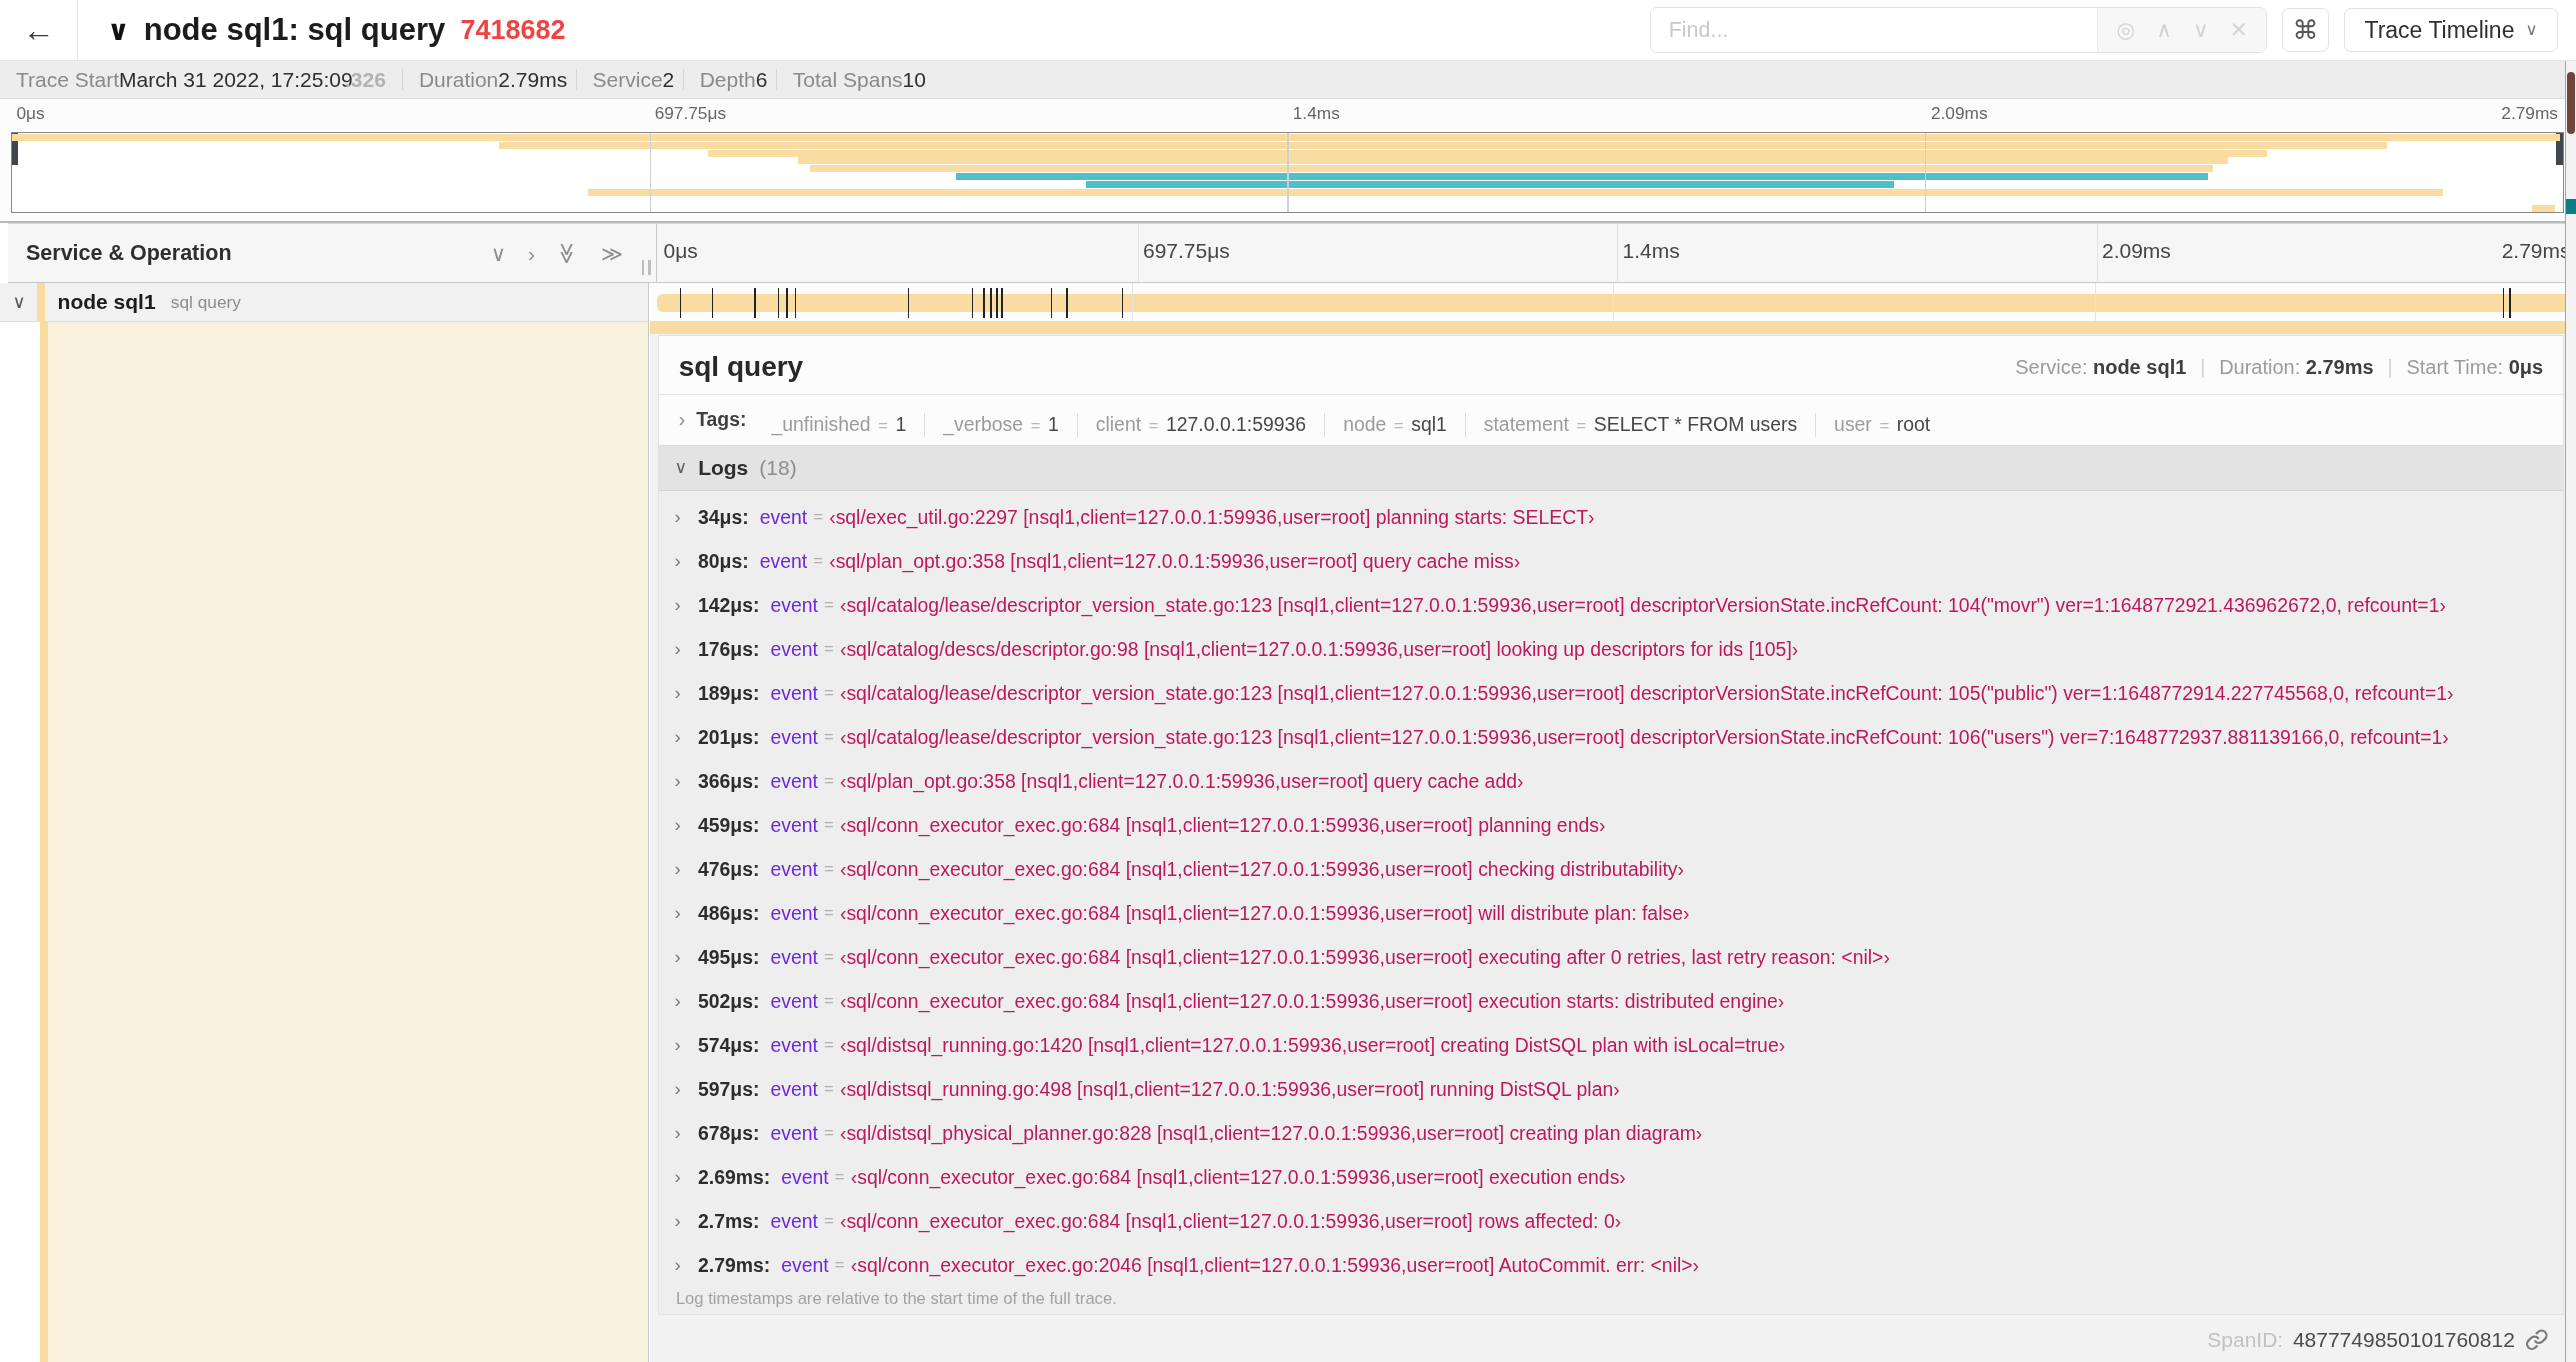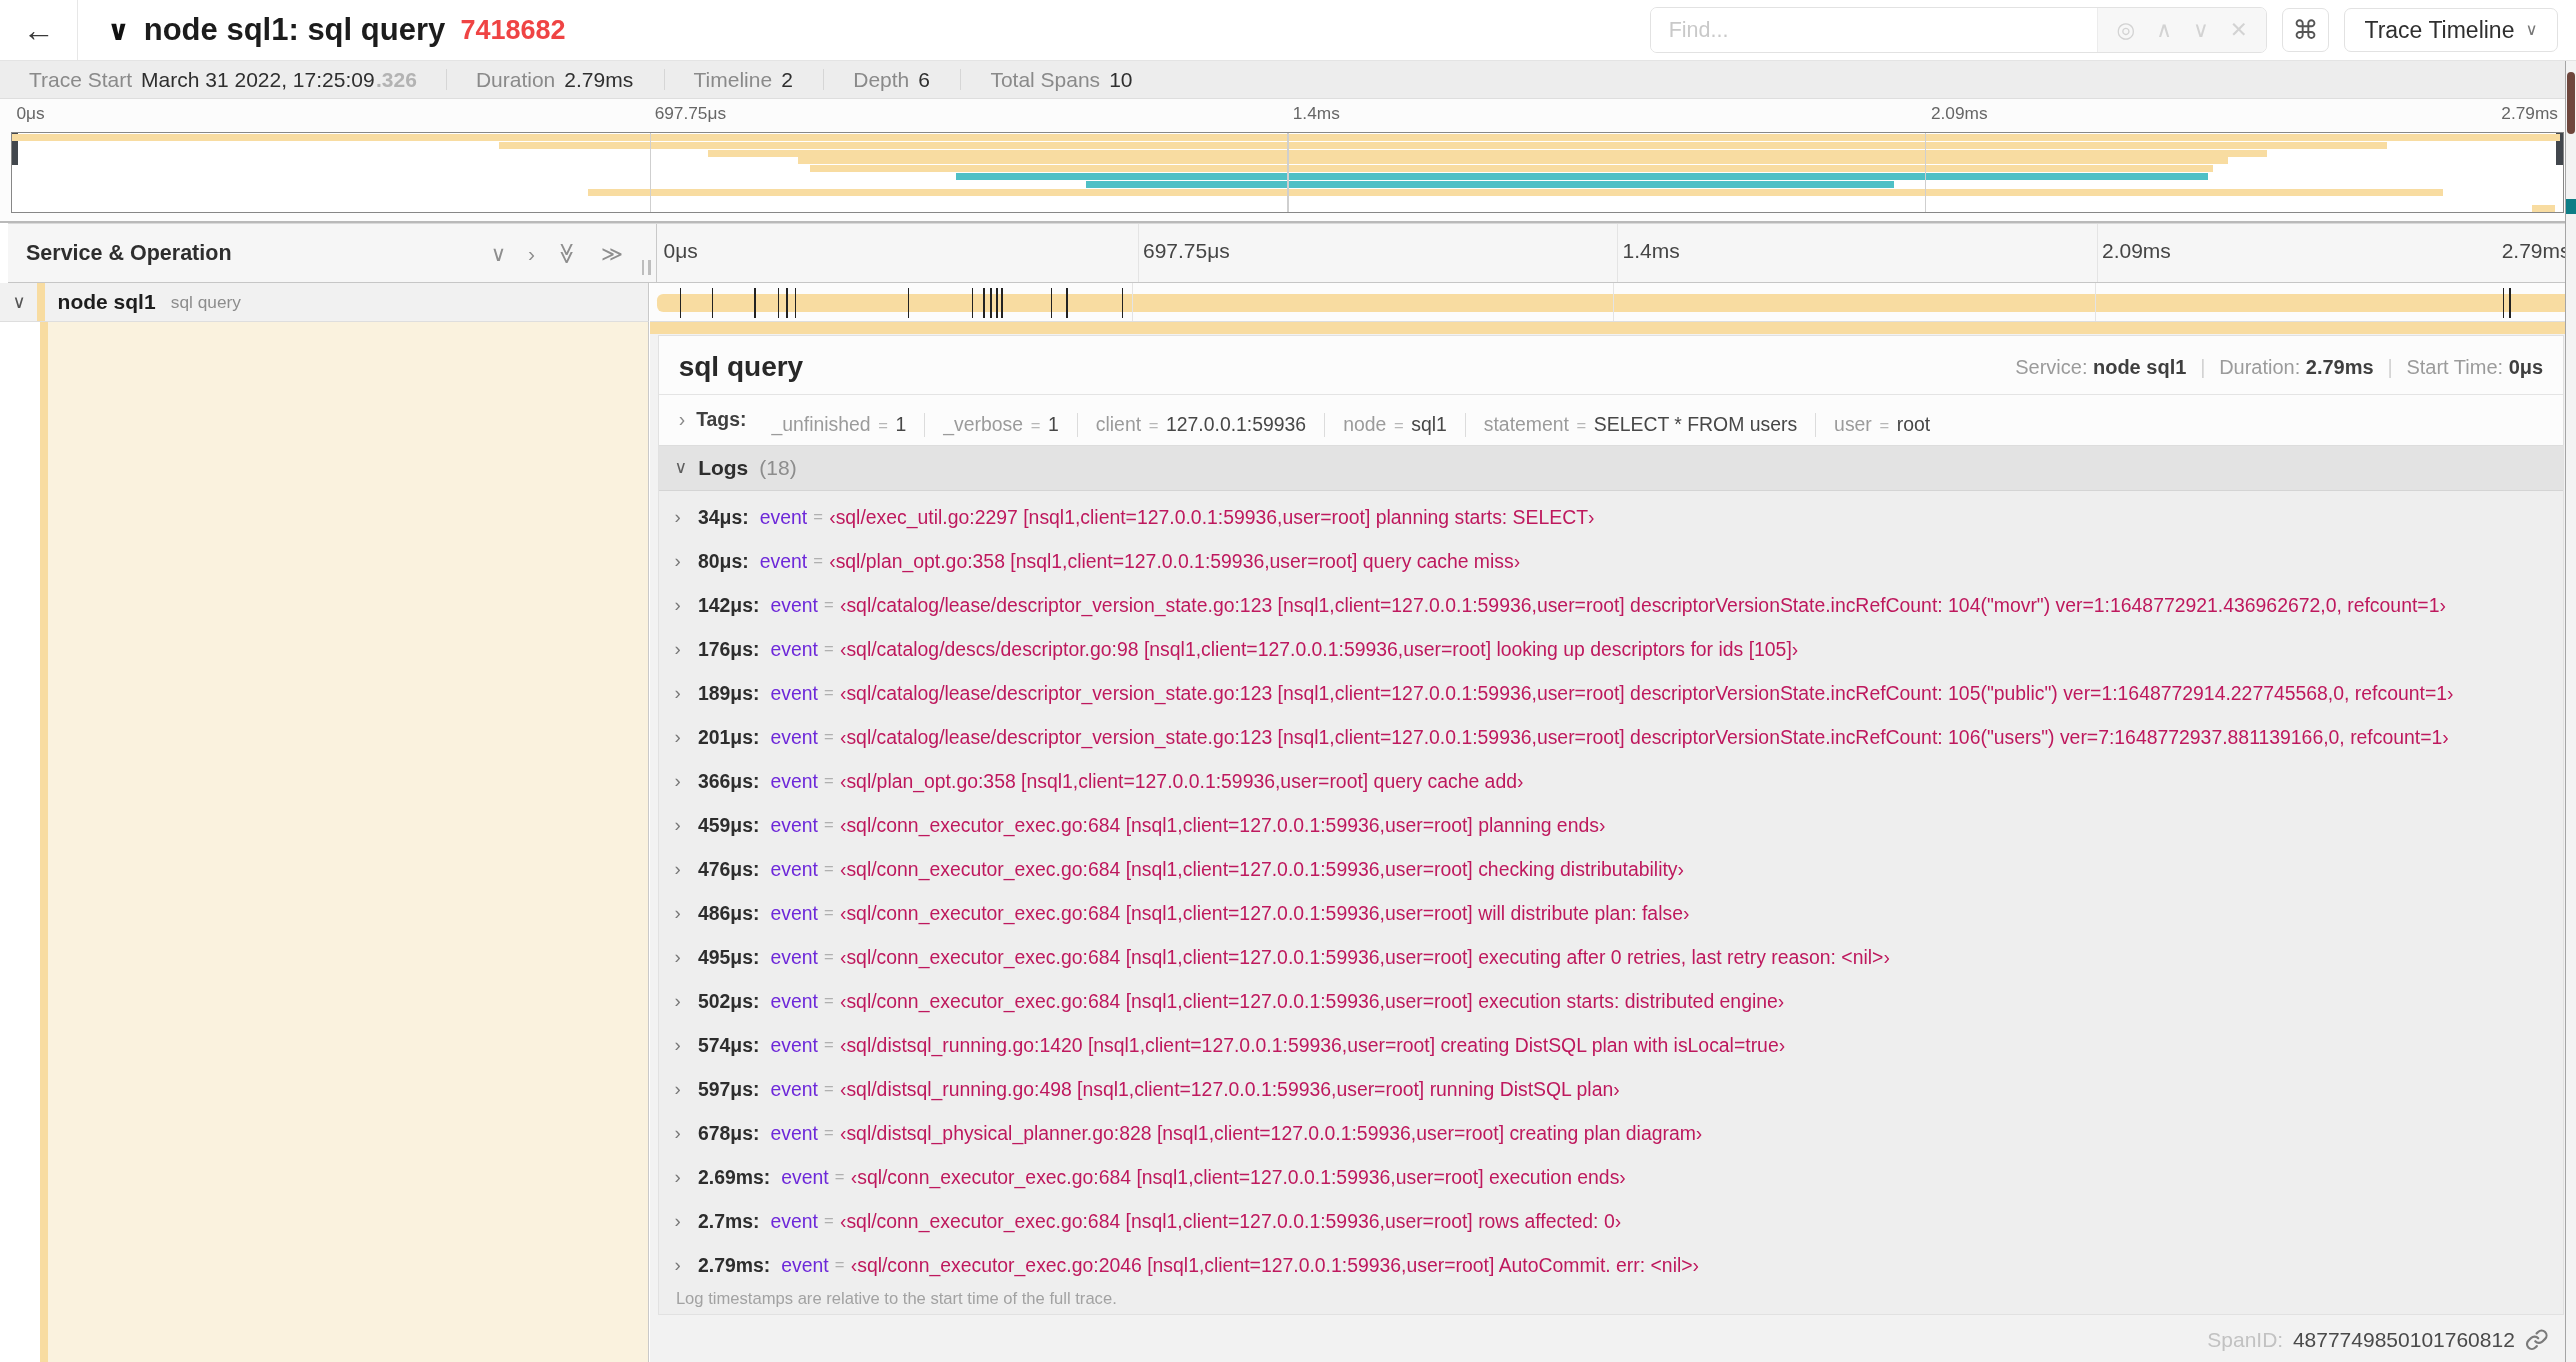--- a/index.html
+++ b/index.html
@@ -26,21 +26,21 @@
     border-left:1.4px solid #ececec;color:#d3d3d3;font-size:21.5px;}
   .find-suffix span{cursor:pointer;}
   .sq-btn{height:44px;min-width:47px;border:1.4px solid #e2e2e2;border-radius:7px;background:#fff;
     display:flex;align-items:center;justify-content:center;font-size:26px;color:#555;cursor:pointer;}
   .view-btn{height:44px;border:1.4px solid #e2e2e2;border-radius:7px;background:#fff;display:flex;
     align-items:center;gap:11px;padding:0 19.4px;font-size:23px;color:#2f2f2f;cursor:pointer;white-space:nowrap;}
   .view-btn .chev{font-size:16.6px;color:#777;}
   
   .statsbar{position:absolute;top:61px;left:0;right:0;height:37px;background:#ededed;
     border-bottom:1.4px solid #dedede;display:flex;align-items:center;font-size:21px;color:#8a8a8a;}
-  .stat{display:flex;align-items:flex-end;gap:9px;padding:0 29px;line-height:1;}
+  .stat{display:flex;align-items:flex-end;padding:0 16px;line-height:1;}
   .stat+.stat{border-left:1.4px solid #d6d6d6;}
   .stat b{color:#2f2f2f;font-weight:normal;}
   .stat .muted{color:#b3b3b3;font-weight:bold;margin-left:-7.6px;}
   
   .minimap-region{position:absolute;top:99px;left:0;right:0;height:122px;background:#fcfcfc;
     border-bottom:2.1px solid #b9b9b9;}
   .axis{position:absolute;font-size:0;}
   .mini-axis{top:4.2px;left:11px;right:12.5px;height:26px;}
   .tick-label{position:absolute;top:0;white-space:nowrap;}
   .mini-axis .tick-label{font-size:17.3px;color:#666;}
@@ -165,21 +165,21 @@
       <span class="muted">.326</span>
     </div>
 
     <div class="stat">
       <span>Duration</span>
       <b>2.79ms</b>
       <span class="muted"></span>
     </div>
 
     <div class="stat">
-      <span>Timeline</span>
+      <span>Service</span>
       <b>2</b>
       <span class="muted"></span>
     </div>
 
     <div class="stat">
       <span>Depth</span>
       <b>6</b>
       <span class="muted"></span>
     </div>
 

